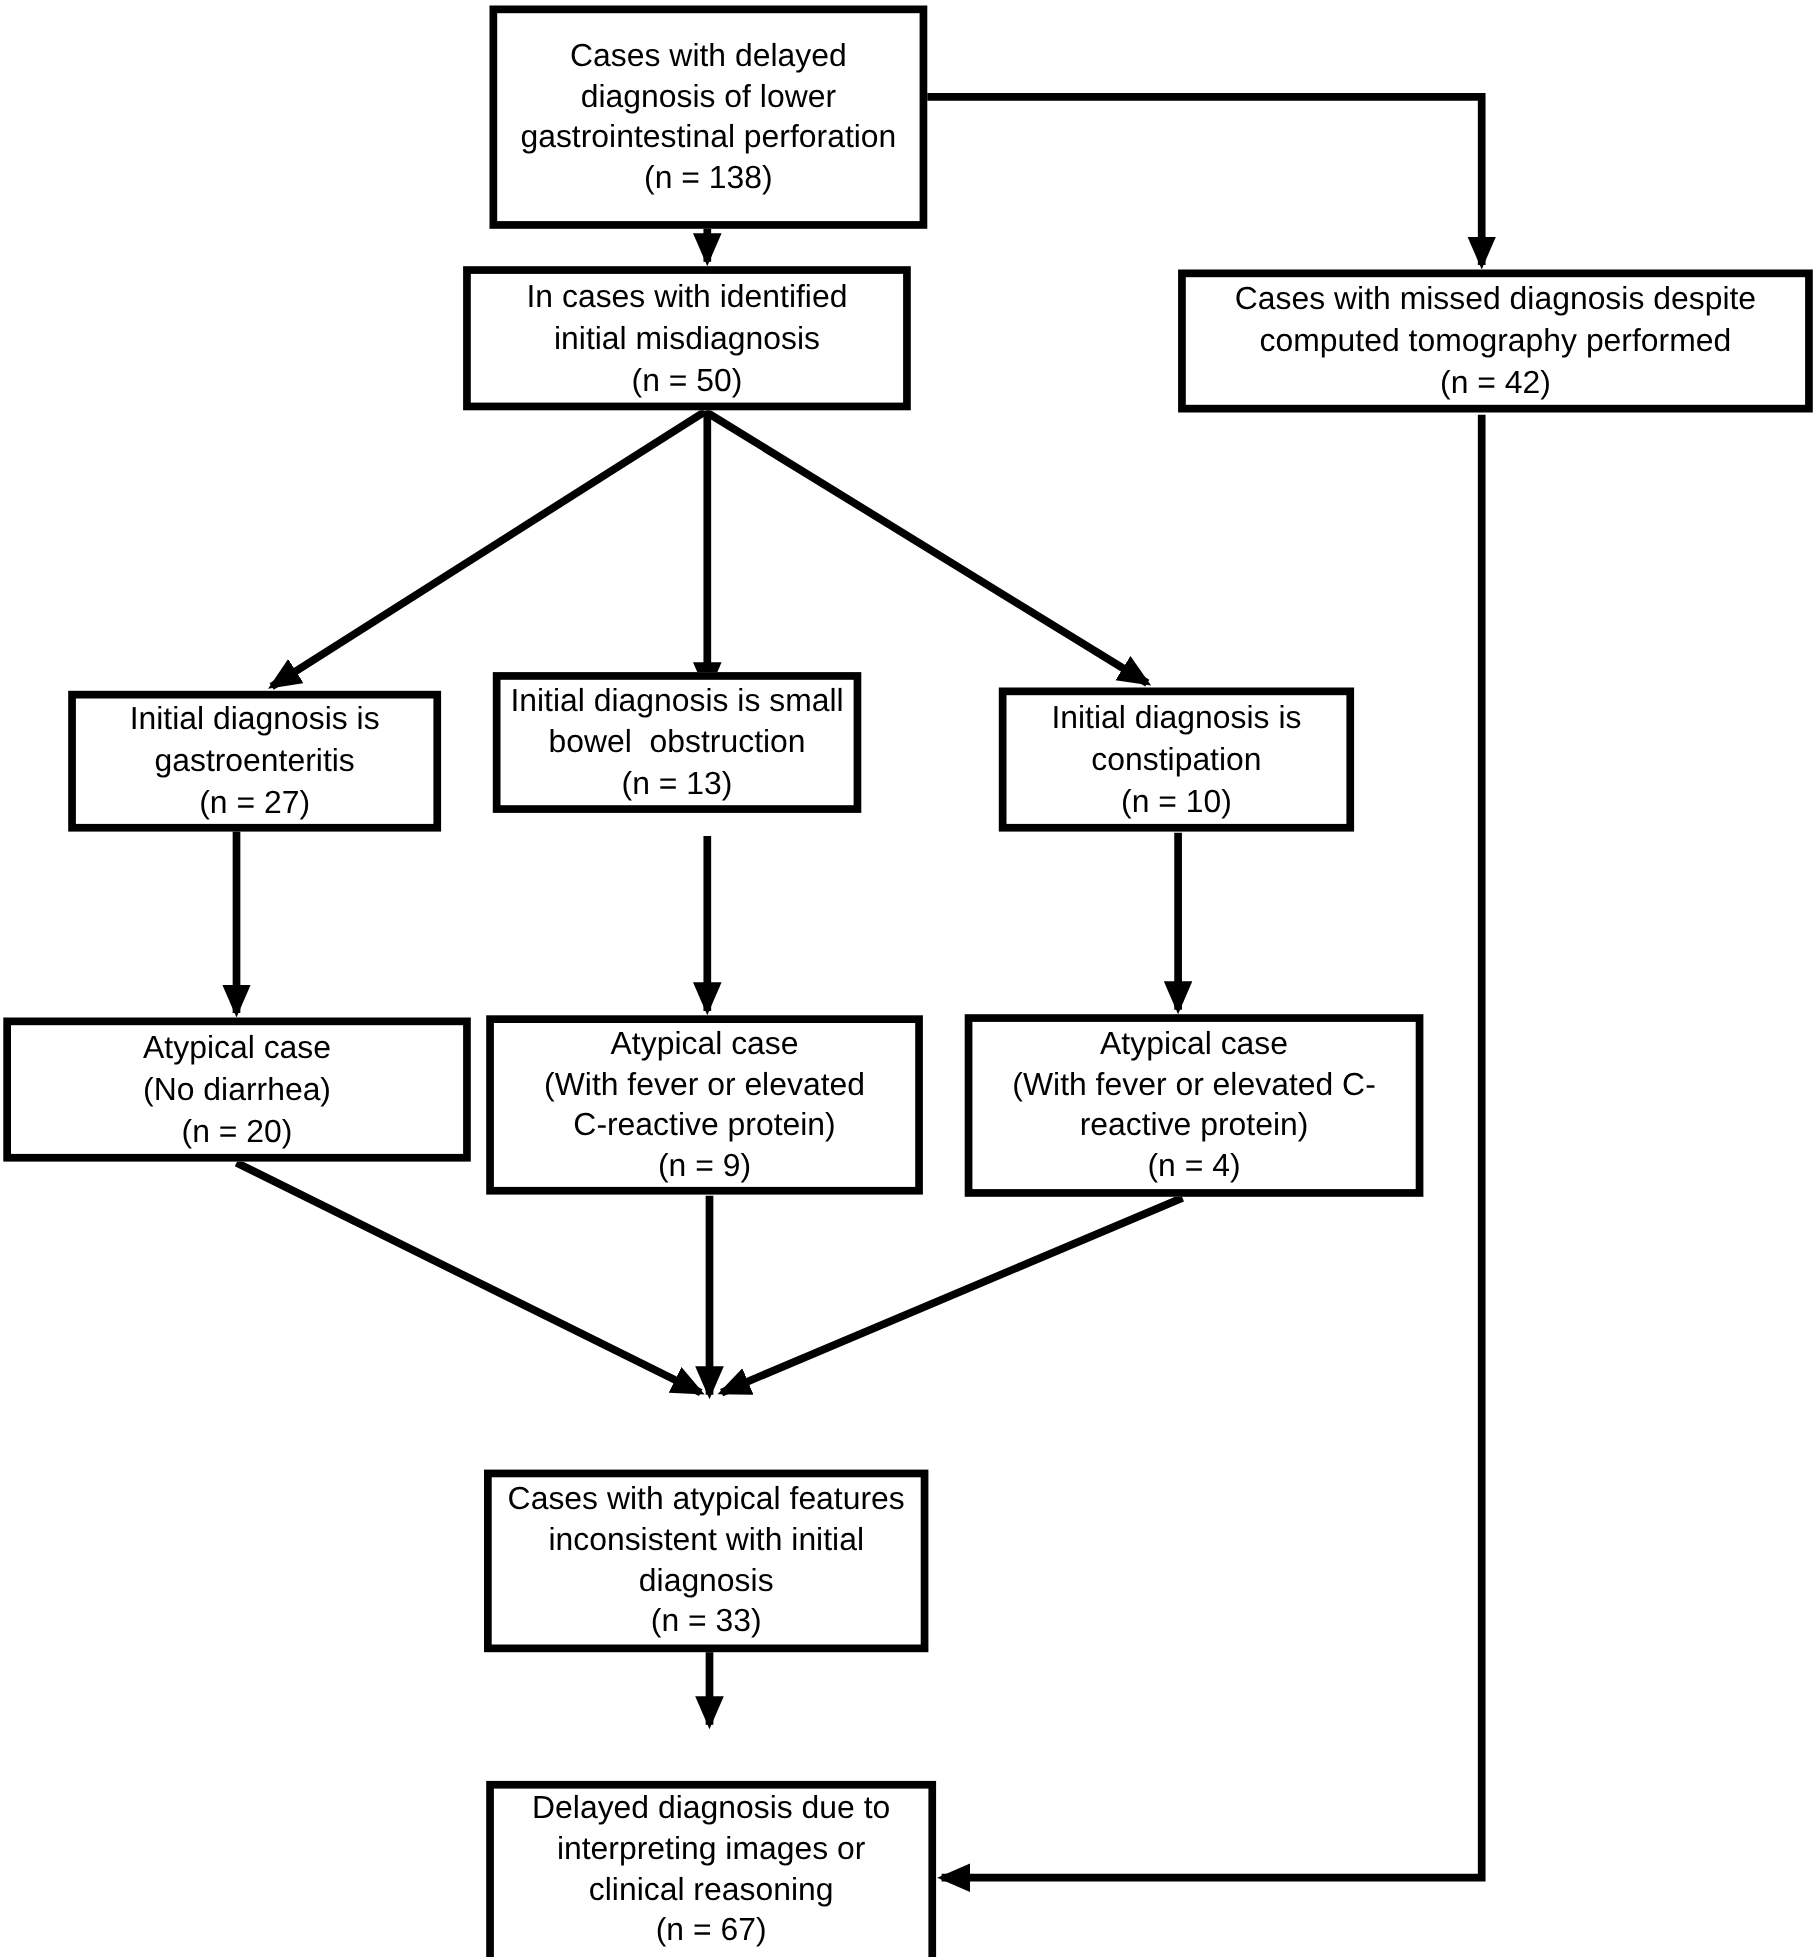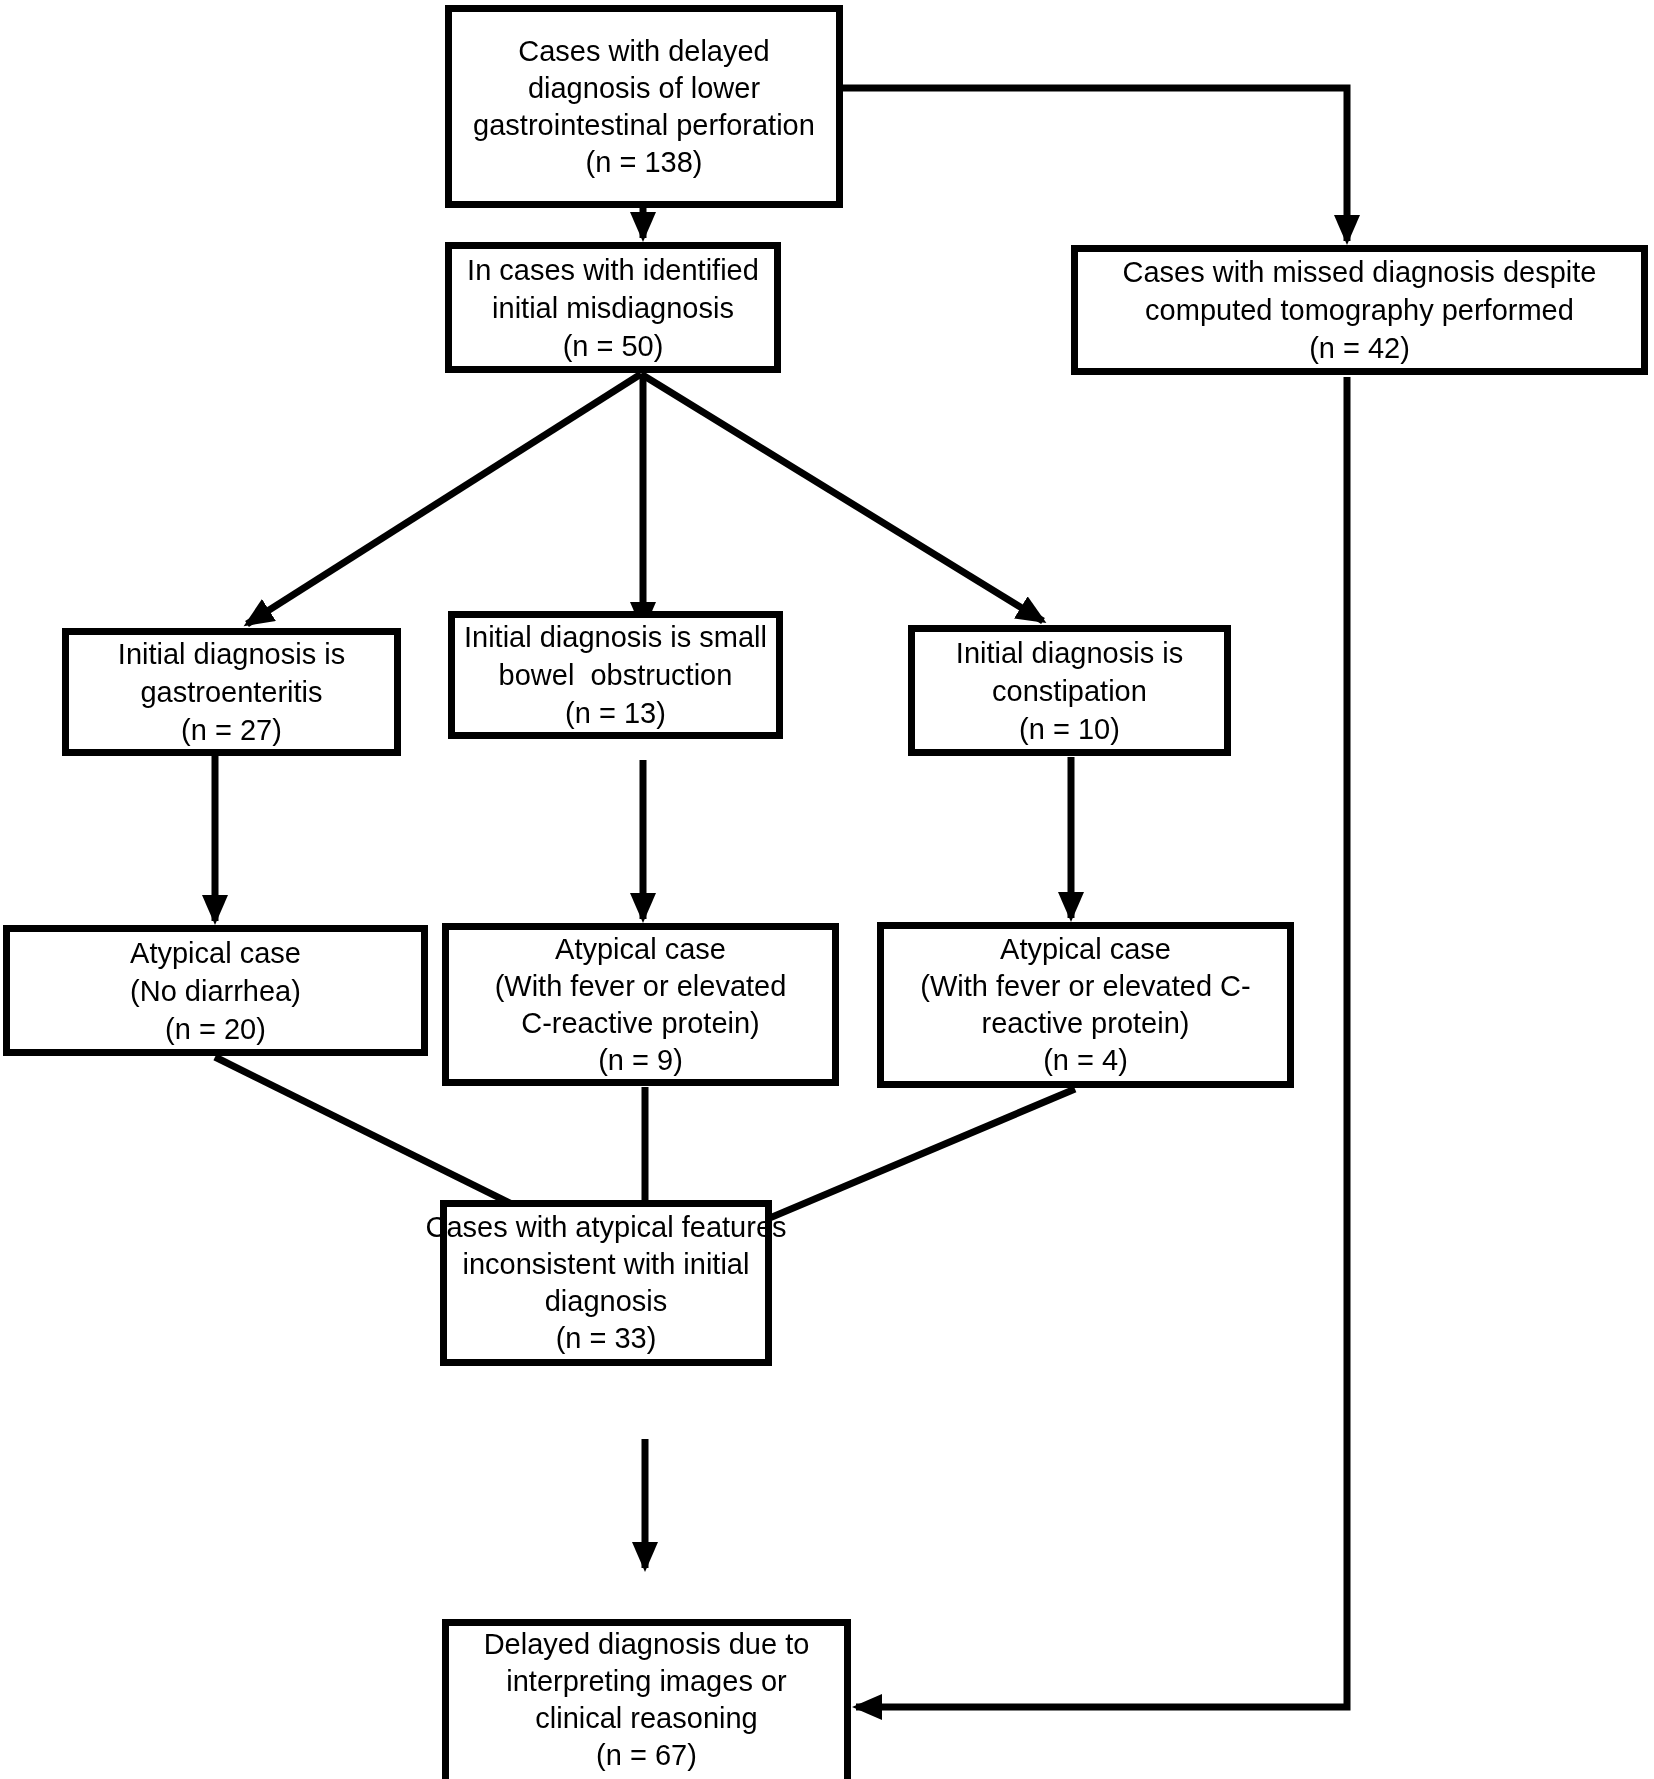--- a/index.html
+++ b/index.html
@@ -26,29 +26,29 @@
     display: flex;
     align-items: center;
     justify-content: center;
     text-align: center;
     white-space: pre;
     font-size: 29px;
     line-height: 38px;
     z-index: 2;
   }
   #n-top      { left:445px;  top:5px;    width:398px; height:203px; line-height:37px; }
-  #n-mis      { left:445px;  top:242px;  width:336px; height:131px; }
+  #n-mis      { left:421px;  top:242px;  width:407px; height:131px; }
   #n-ct       { left:1071px; top:245px;  width:577px; height:130px; }
   #n-gastro   { left:62px;   top:628px;  width:339px; height:128px; }
   #n-sbo      { left:448px;  top:611px;  width:335px; height:128px; }
   #n-consti   { left:908px;  top:625px;  width:323px; height:131px; }
   #n-atyp1    { left:3px;    top:925px;  width:425px; height:131px; }
   #n-atyp2    { left:442px;  top:923px;  width:397px; height:163px; line-height:37px; }
   #n-atyp3    { left:877px;  top:922px;  width:417px; height:166px; line-height:37px; }
-  #n-features { left:440px;  top:1200px; width:332px; height:166px; line-height:37px; }
+  #n-features { left:440px;  top:1336px; width:404px; height:166px; line-height:37px; }
   #n-final    { left:442px;  top:1572px; width:409px; height:199px; line-height:37px;margin-top:47px; }
 </style>
 </head>
 <body>
 
 <div id="page">
 
   <svg id="arrows" viewBox="0 0 1654 1779" xmlns="http://www.w3.org/2000/svg">
     <defs>
       <marker id="ah" markerUnits="userSpaceOnUse" markerWidth="34" markerHeight="30" refX="26" refY="13" orient="auto">

